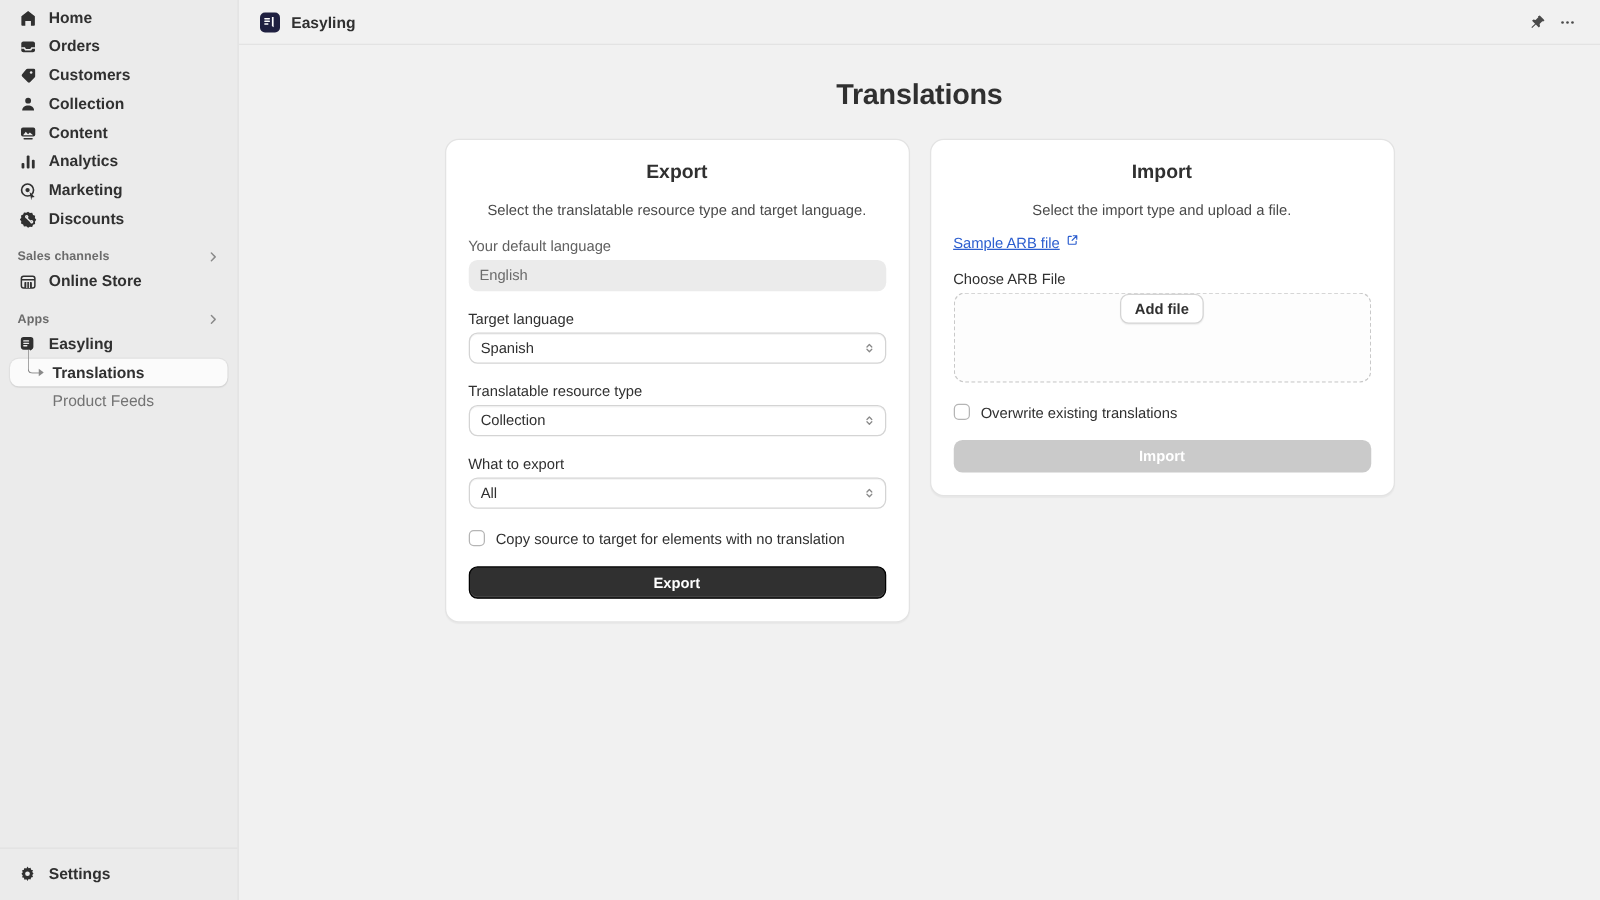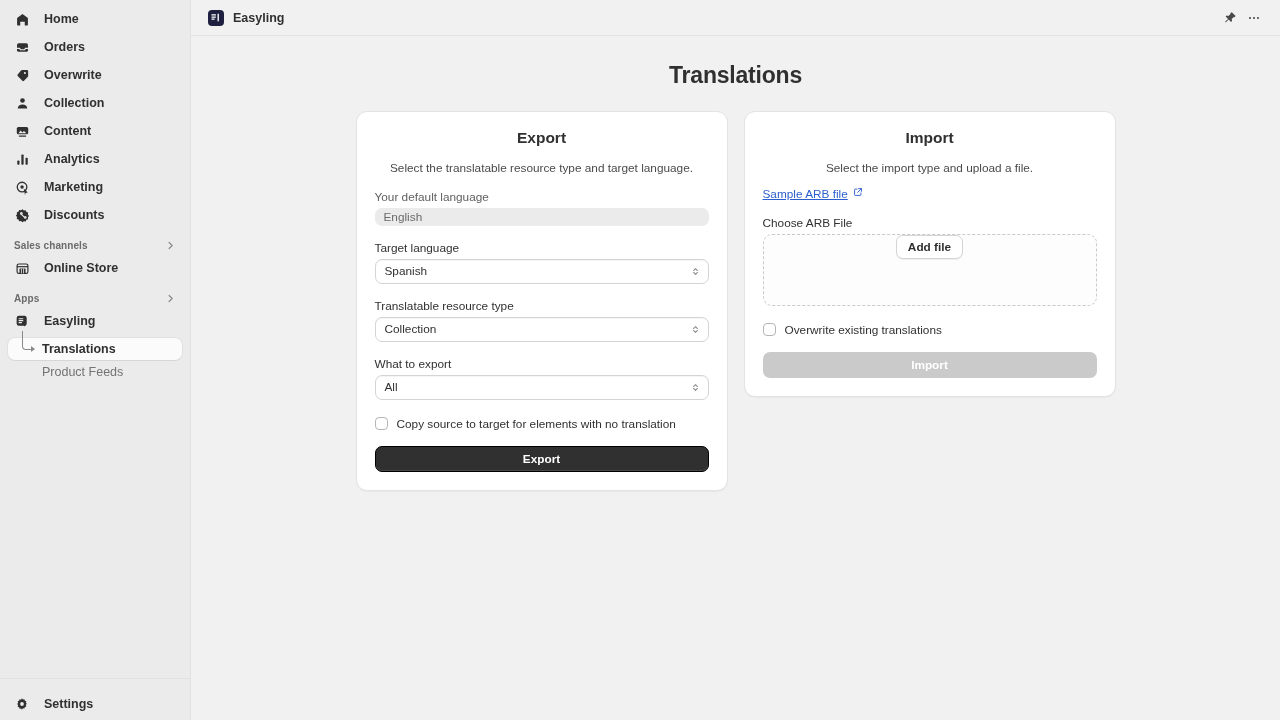--- a/index.html
+++ b/index.html
@@ -19,23 +19,23 @@
     width: 191px; height: 720px;
     background: #ebebeb;
     border-right: 1px solid #e1e1e1;
     display: flex; flex-direction: column;
     position: relative;
     flex: 0 0 191px;
   }
   .nav-scroll { flex: 1 1 auto; padding-top: 2px; overflow: hidden; }
   .nav-item {
     display: flex; align-items: center;
-    gap: 14px;
+    gap: 9px;
     height: 22px;
-    margin: 6px 8px;
+    margin: 1px 8px;
     padding: 0 6px;
     border-radius: 7px;
     font-size: 12.5px;
     color: #303030;
     font-weight: 600;
     cursor: pointer;
     white-space: nowrap;
   }
   .nav-item .ico { width: 16px; height: 16px; display: flex; align-items: center; justify-content: center; flex: 0 0 16px; }
   .nav-item .ico svg { display: block; }
@@ -122,21 +122,21 @@
   .card-import { width: 372px; align-self: flex-start; }
 
   .card-title { text-align: center; font-size: 15.5px; font-weight: 700; color: #303030; margin: 3px 0 0 0; }
   .card-sub { text-align: center; font-size: 11.8px; color: #4a4a4a; margin: 14px 0 12px 0; }
 
   .field { margin-top: 15px; }
   .field-label { font-size: 11.8px; color: #616161; margin-bottom: 4px; }
   .field-label.dark { color: #303030; }
 
   .input-disabled {
-    height: 18px; border-radius: 7px; background: #ebebeb;
+    height: 25px; border-radius: 7px; background: #ebebeb;
     display: flex; align-items: center; padding: 0 9px;
     font-size: 11.8px; color: #6b6b6b;
   }
   .select {
     height: 25px; border-radius: 7px; background: #fff;
     border: 1px solid #d4d4d4;
     box-shadow: 0 1px 0 rgba(0,0,0,0.04) inset;
     display: flex; align-items: center; justify-content: space-between;
     padding: 0 7px 0 9px;
     font-size: 11.8px; color: #303030;
@@ -218,21 +218,21 @@
         <span>Orders</span>
       </div>
 
       <div class="nav-item">
         <span class="ico">
           <svg width="15" height="15" viewBox="0 0 20 20" fill="#303030">
               <path d="M9.4 2.6H16a1.5 1.5 0 0 1 1.5 1.5v6.6a2 2 0 0 1-.6 1.4l-4.9 4.9a1.6 1.6 0 0 1-2.2 0l-6.2-6.2a1.6 1.6 0 0 1 0-2.2l4.4-5.4a2 2 0 0 1 1.4-.6z"></path>
               <circle cx="13.2" cy="6.6" r="1.35" fill="#ebebeb"></circle>
             </svg>
         </span>
-        <span>Overwrite</span>
+        <span>Customers</span>
       </div>
 
       <div class="nav-item">
         <span class="ico">
           <svg width="15" height="15" viewBox="0 0 20 20" fill="#303030">
               <circle cx="10" cy="6" r="3.1"></circle>
               <path d="M3.7 16.5c0-3.3 2.8-5.2 6.3-5.2s6.3 1.9 6.3 5.2z"></path>
             </svg>
         </span>
         <span>Collection</span>

